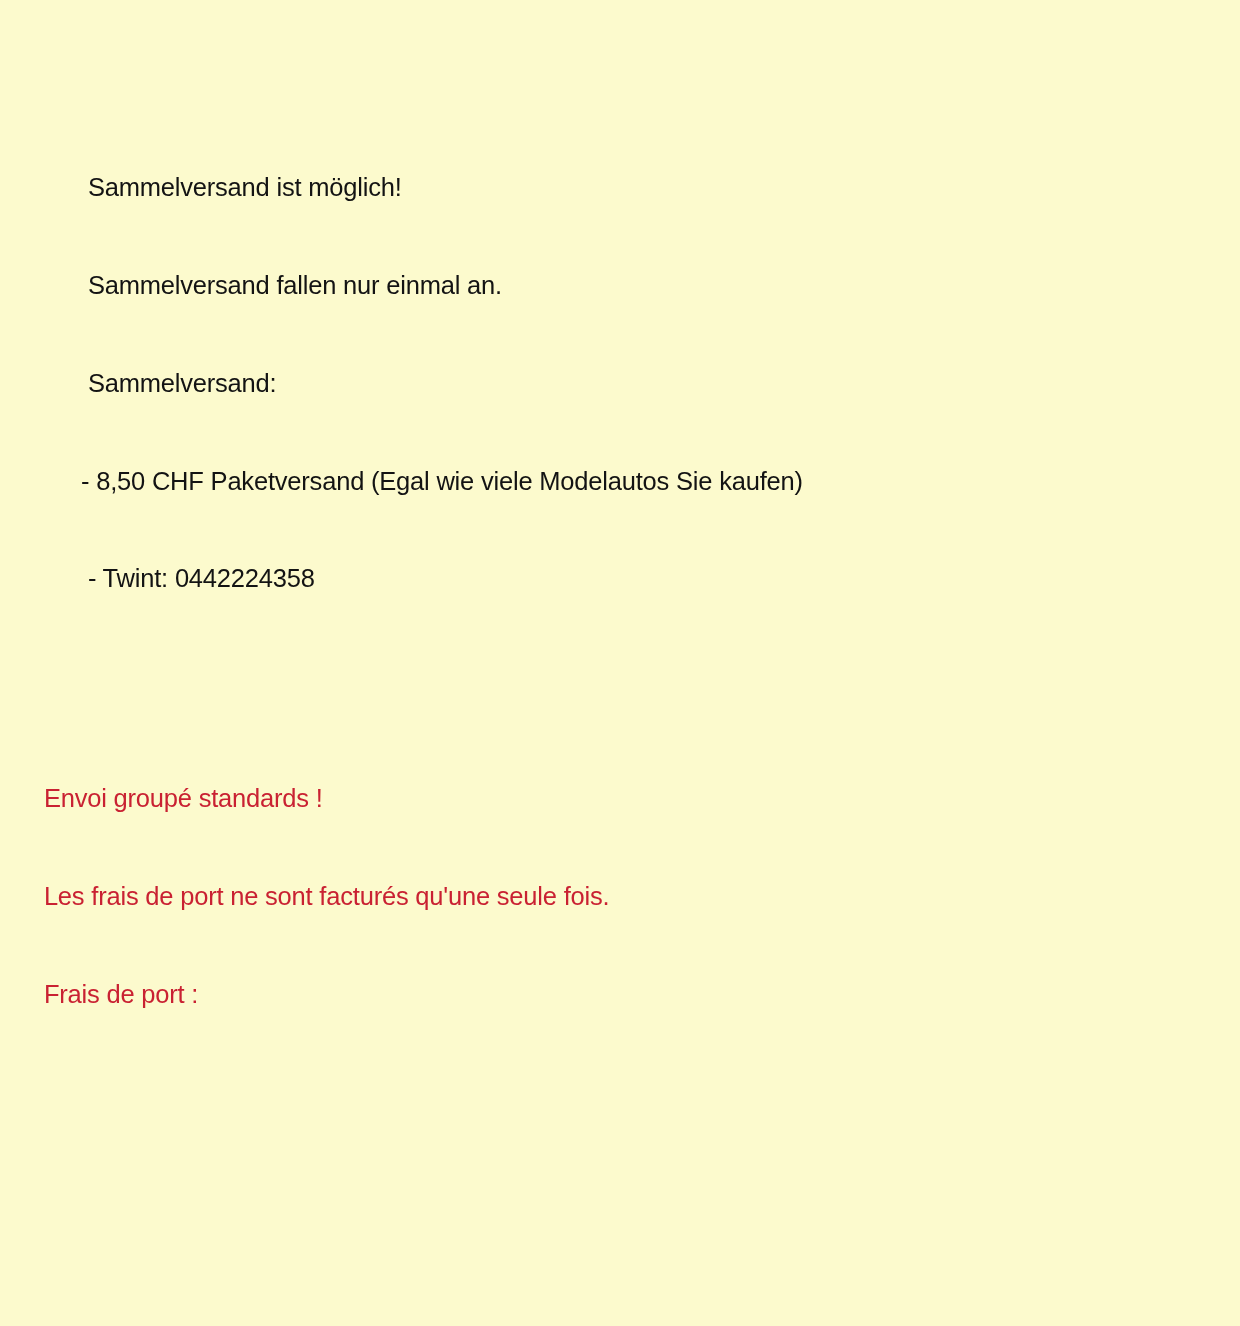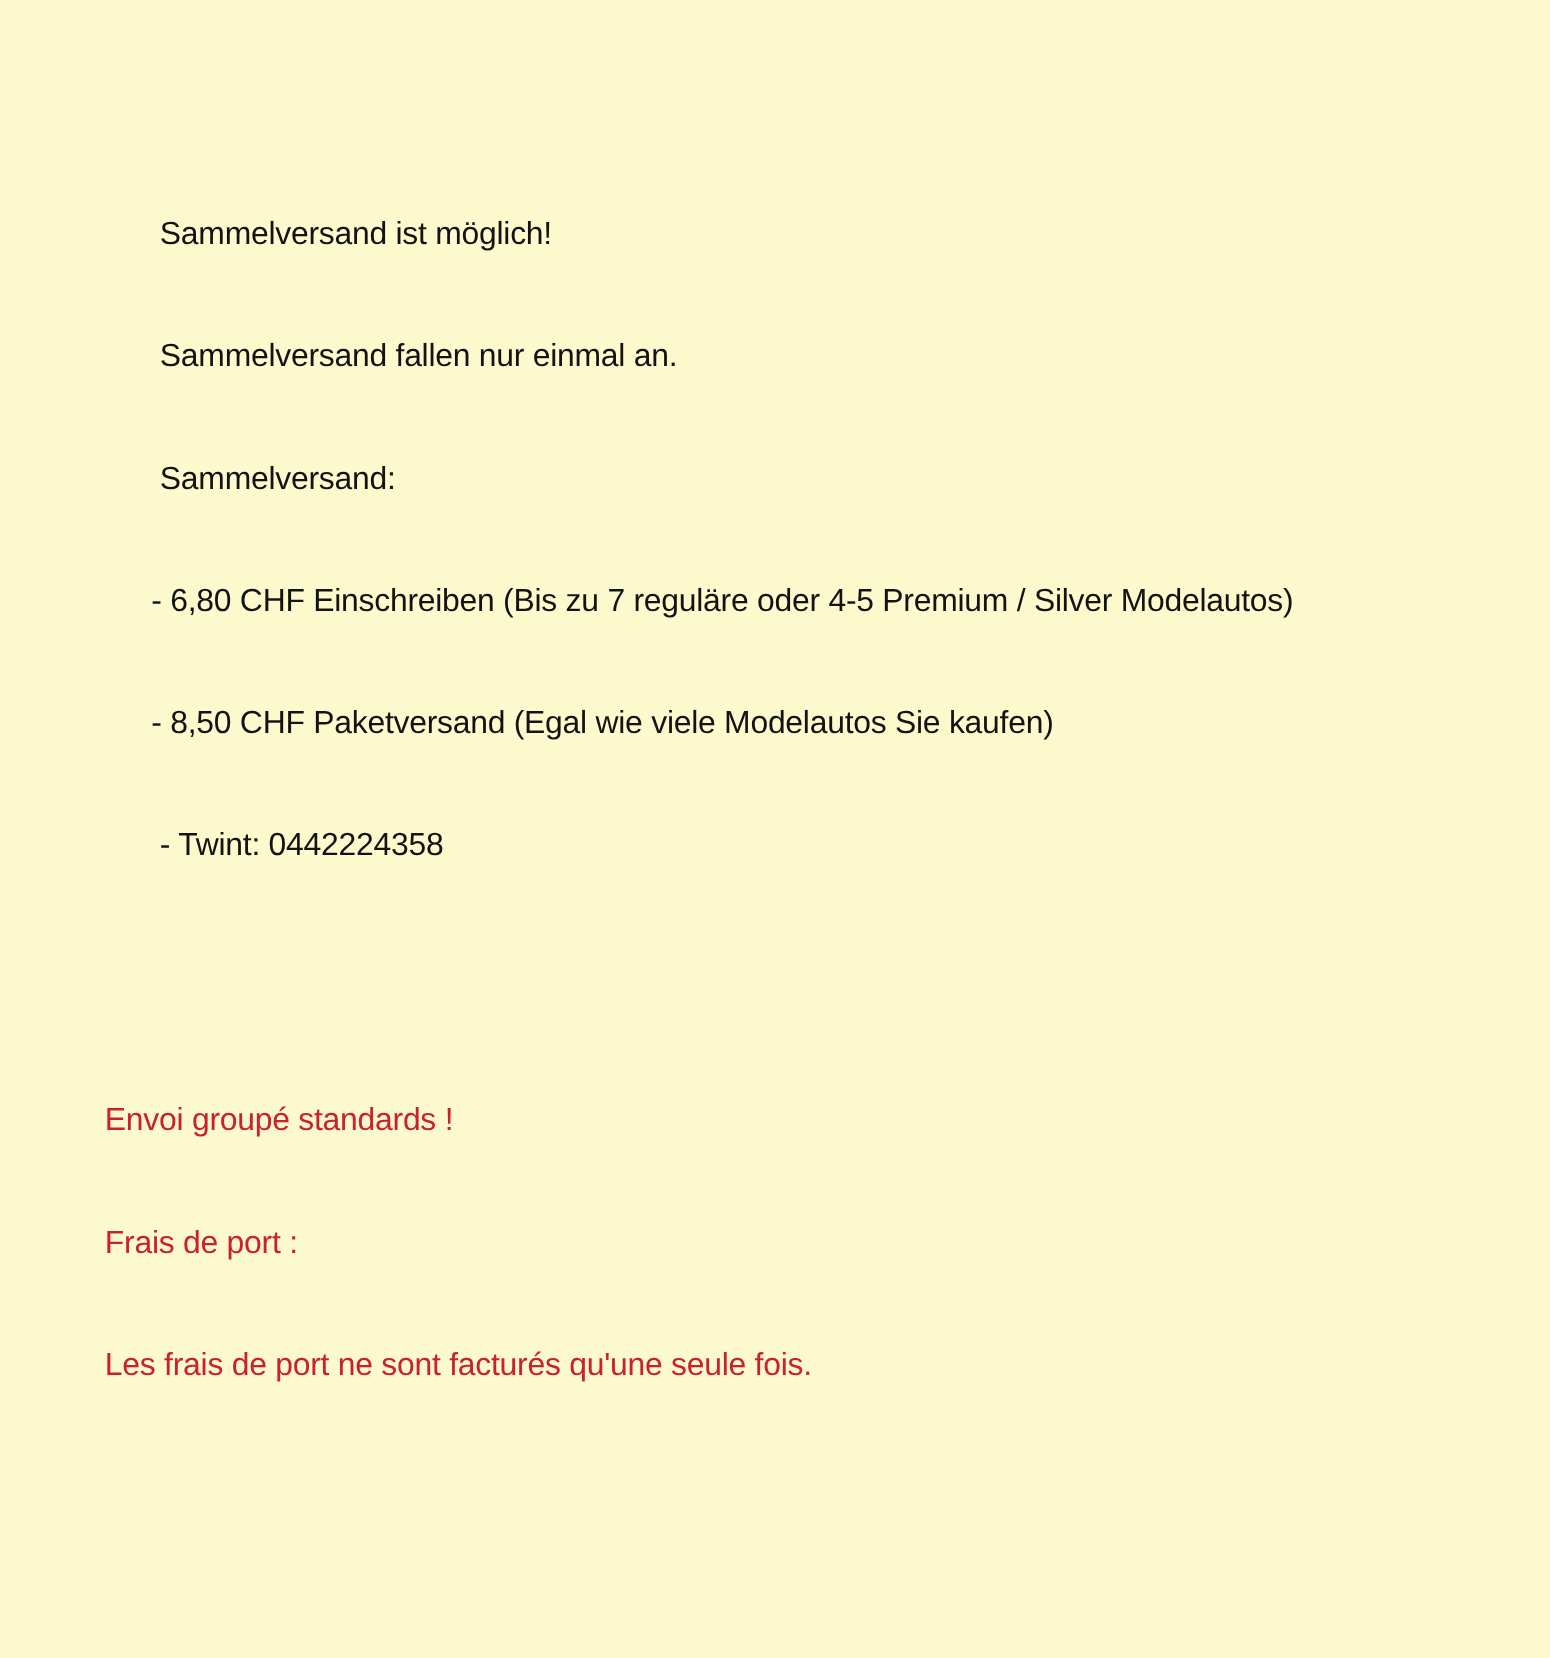--- a/index.html
+++ b/index.html
@@ -15,48 +15,46 @@
     font-size: 25.5px;
     line-height: 32.6px;
     font-weight: 400;
     overflow: hidden;
   }
   .page {
     box-sizing: border-box;
     width: 1132px;
     height: 1326px;
     padding-top: 106px;
-    margin-left: 40px;
   }
   .block {
     white-space: pre-wrap;
   }
   .block .line {
     white-space: pre-wrap;
     letter-spacing: -0.2px;
   }
   .block-german  { padding-left: 81px; margin-bottom: 57px; }
   .block-french  { padding-left: 37px; margin-bottom: 81px; }
 </style>
 </head>
 <body style="background: rgb(252, 250, 205);">
 
 <div class="page">
 
   <div class="block block-german" style="color: rgb(19, 19, 19);">
     <div class="line"> Sammelversand ist möglich!</div>
     <div class="line"> Sammelversand fallen nur einmal an.</div>
     <div class="line"> Sammelversand:</div>
-    <div class="line">- 6,80 CHF Einschreiben (Bis zu 7 reguläre oder 4-5 Premium / Silver Modelautos)</div>
     <div class="line">- 8,50 CHF Paketversand (Egal wie viele Modelautos Sie kaufen)</div>
     <div class="line"> - Twint: 0442224358</div>
   </div>
 
   <div class="block block-french" style="color: rgb(201, 33, 50);">
     <div class="line"> Envoi groupé standards !</div>
+    <div class="line"> Les frais de port ne sont facturés qu'une seule fois.</div>
     <div class="line"> Frais de port :</div>
-    <div class="line"> Les frais de port ne sont facturés qu'une seule fois.</div>
     
     
     
   </div>
 
 </div>
 
 </body></html>

